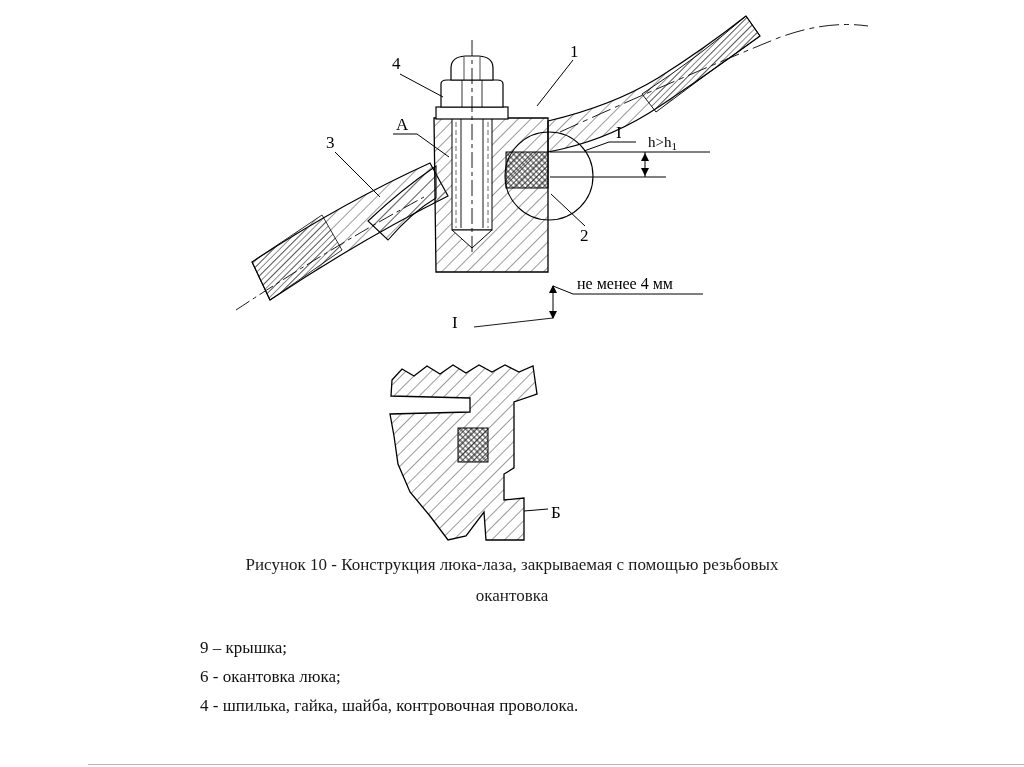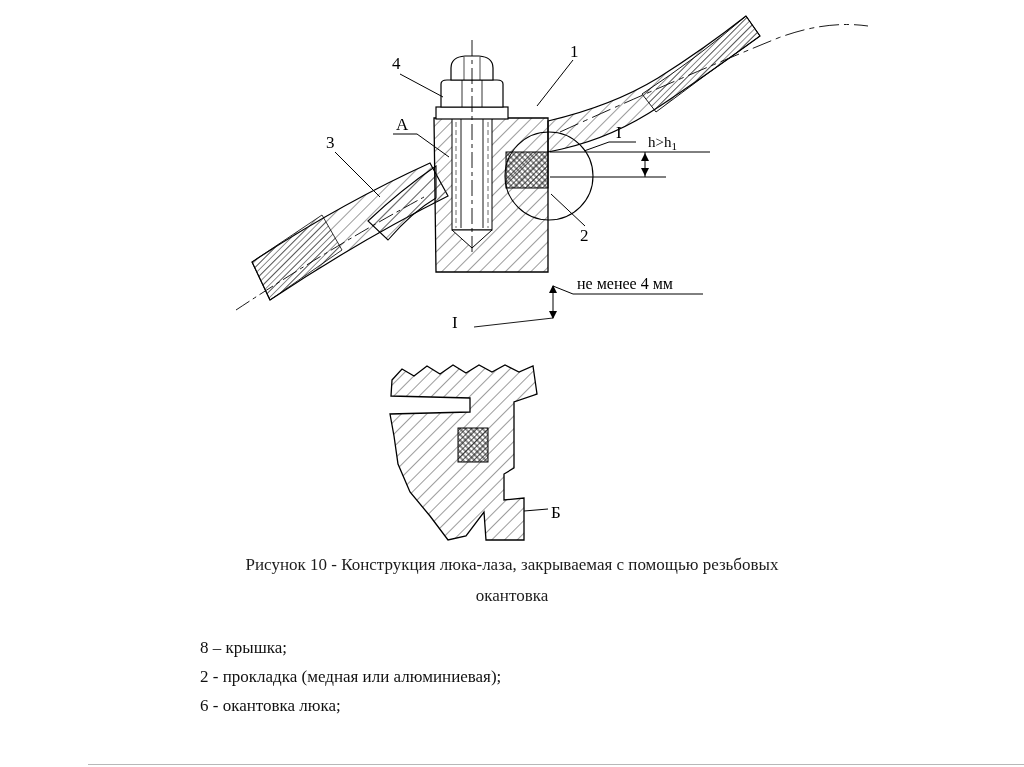--- a/index.html
+++ b/index.html
@@ -127,19 +127,19 @@
       <text x="551" y="518" font-size="17">Б</text>
     </g>
   </svg>
 
   <div class="caption">
     <div>Рисунок 10 - Конструкция люка-лаза, закрываемая с помощью резьбовых</div>
     <div>окантовка</div>
   </div>
 
   <div class="legend">
-    <div>8 – крышка;</div>
-    <div>2 - прокладка (медная или алюминиевая);</div>
+    <div>9 – крышка;</div>
     <div>6 - окантовка люка;</div>
+    <div>4 - шпилька, гайка, шайба, контровочная проволока.</div>
   </div>
 
   <div class="bottom-rule"></div>
 </div>
 
 </body></html>

